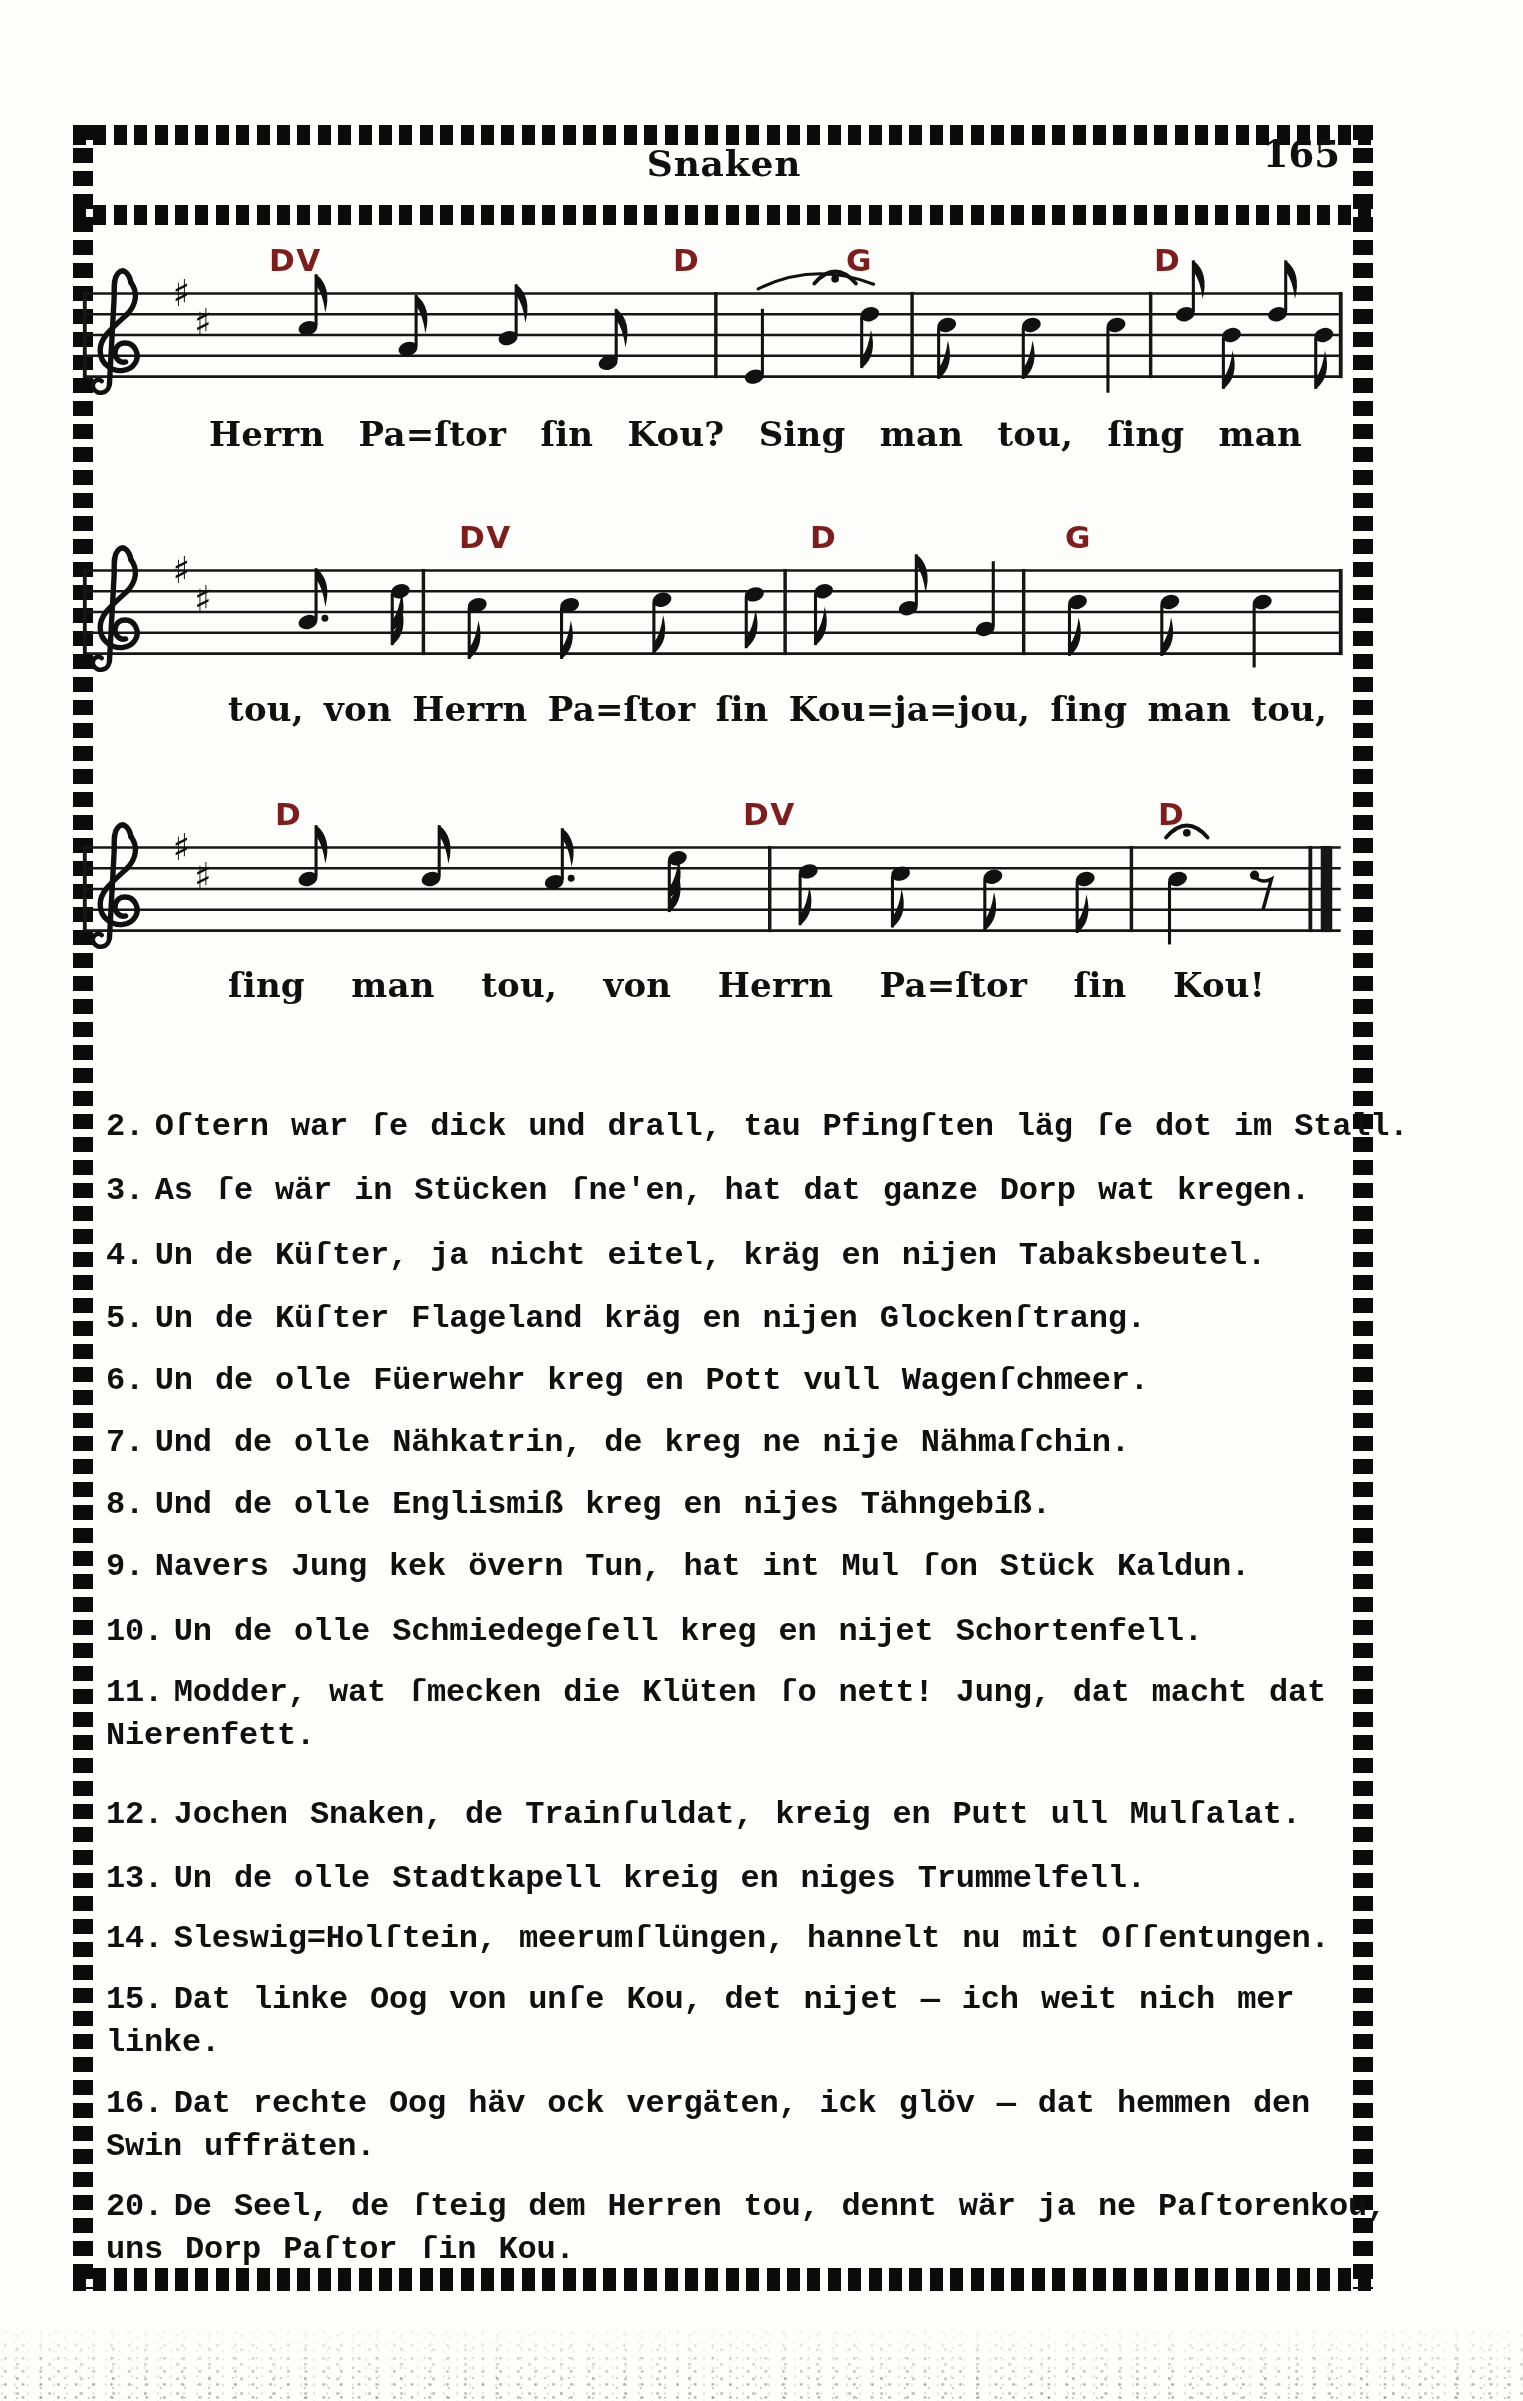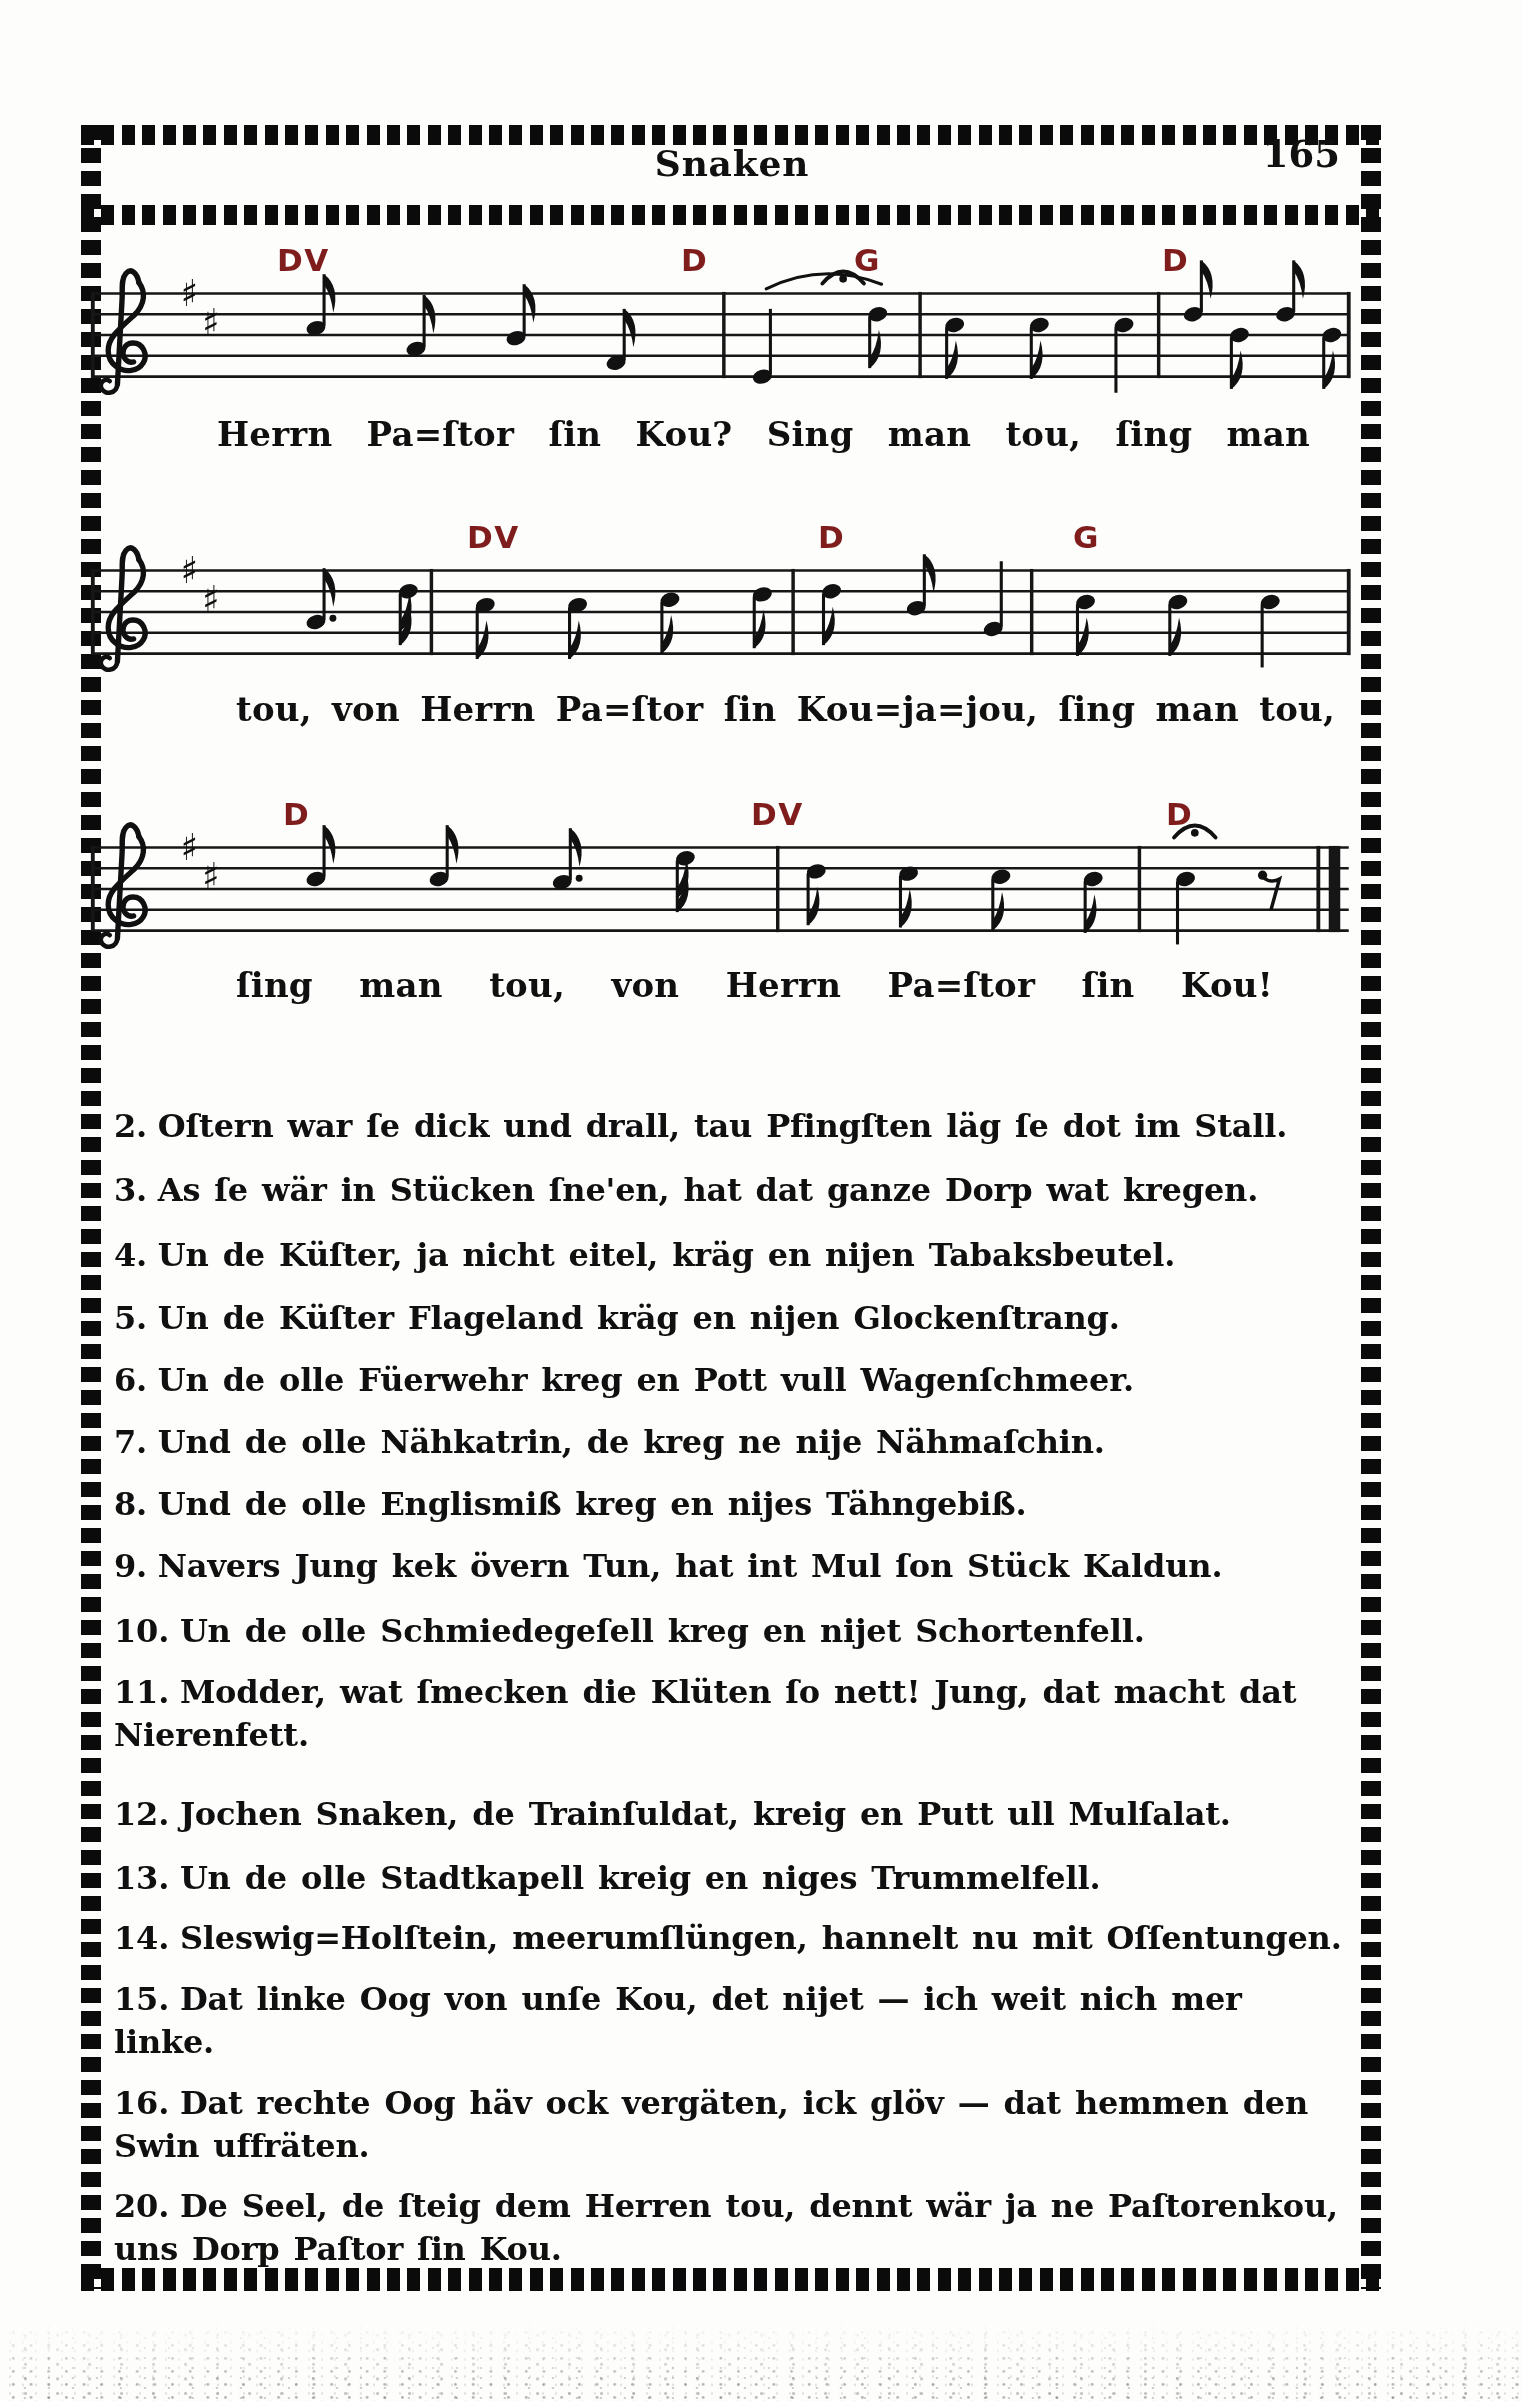--- a/index.html
+++ b/index.html
@@ -3,21 +3,21 @@
 <meta charset="utf-8">
 <style>
   html,body{margin:0;padding:0;}
   body{
     width:1523px;height:2401px;position:relative;
     background:#fdfdfc;
     font-family:"DejaVu Serif", serif;
     color:#101010;
     overflow:hidden;
   }
-  .scan-page{position:absolute;inset:0;margin-left:8px;}
+  .scan-page{position:absolute;inset:0;}
   
   .bar-h{position:absolute;height:20px;left:73px;width:1302px;
     background:repeating-linear-gradient(90deg,#0b0b0b 0 13px,transparent 13px 20.4px);}
   .bar-v{position:absolute;width:20px;top:125px;height:2164px;
     background:repeating-linear-gradient(180deg,#0b0b0b 0 14.6px,transparent 14.6px 23px);}
   .bar-top1{top:125px;}
   .bar-top2{top:205px;}
   .bar-bottom{top:2268px;height:23px;}
   .bar-left{left:73px;}
   .bar-right{left:1353px;}
@@ -33,21 +33,21 @@
 
   .lyric-line{position:absolute;display:flex;justify-content:space-between;
     font-size:34px;font-weight:bold;letter-spacing:0.2px;}
   .lyric-1{top:414px;left:209px;width:1093px;}
   .lyric-2{top:689px;left:228px;width:1099px;}
   .lyric-3{top:965px;left:228px;width:1037px;}
 
   .verse{position:absolute;left:106px;width:1231px;
     font-size:32px;line-height:43px;font-weight:bold;
     letter-spacing:-0.2px;word-spacing:3.1px;}
-  .vline{white-space:nowrap;}
+  .vline{white-space:nowrap;font-family:Liberation Mono, monospace;}
   .vnum{margin-right:10.8px;}
 
   .bottom-noise{position:absolute;left:0;top:2322px;width:1523px;height:79px;
     background-image:
       radial-gradient(circle at 30% 80%, rgba(40,40,40,.35) 0 0.9px, transparent 1.8px),
       radial-gradient(circle at 70% 60%, rgba(60,60,60,.25) 0 0.8px, transparent 1.5px),
       radial-gradient(circle at 15% 40%, rgba(80,80,80,.18) 0 0.8px, transparent 1.5px),
       radial-gradient(circle at 55% 90%, rgba(50,50,50,.28) 0 1.1px, transparent 2px);
     background-size:17.7px 13px, 24px 10px, 13px 8.5px, 32px 14.6px;
     -webkit-mask-image:linear-gradient(to bottom, transparent, #000 75%);

